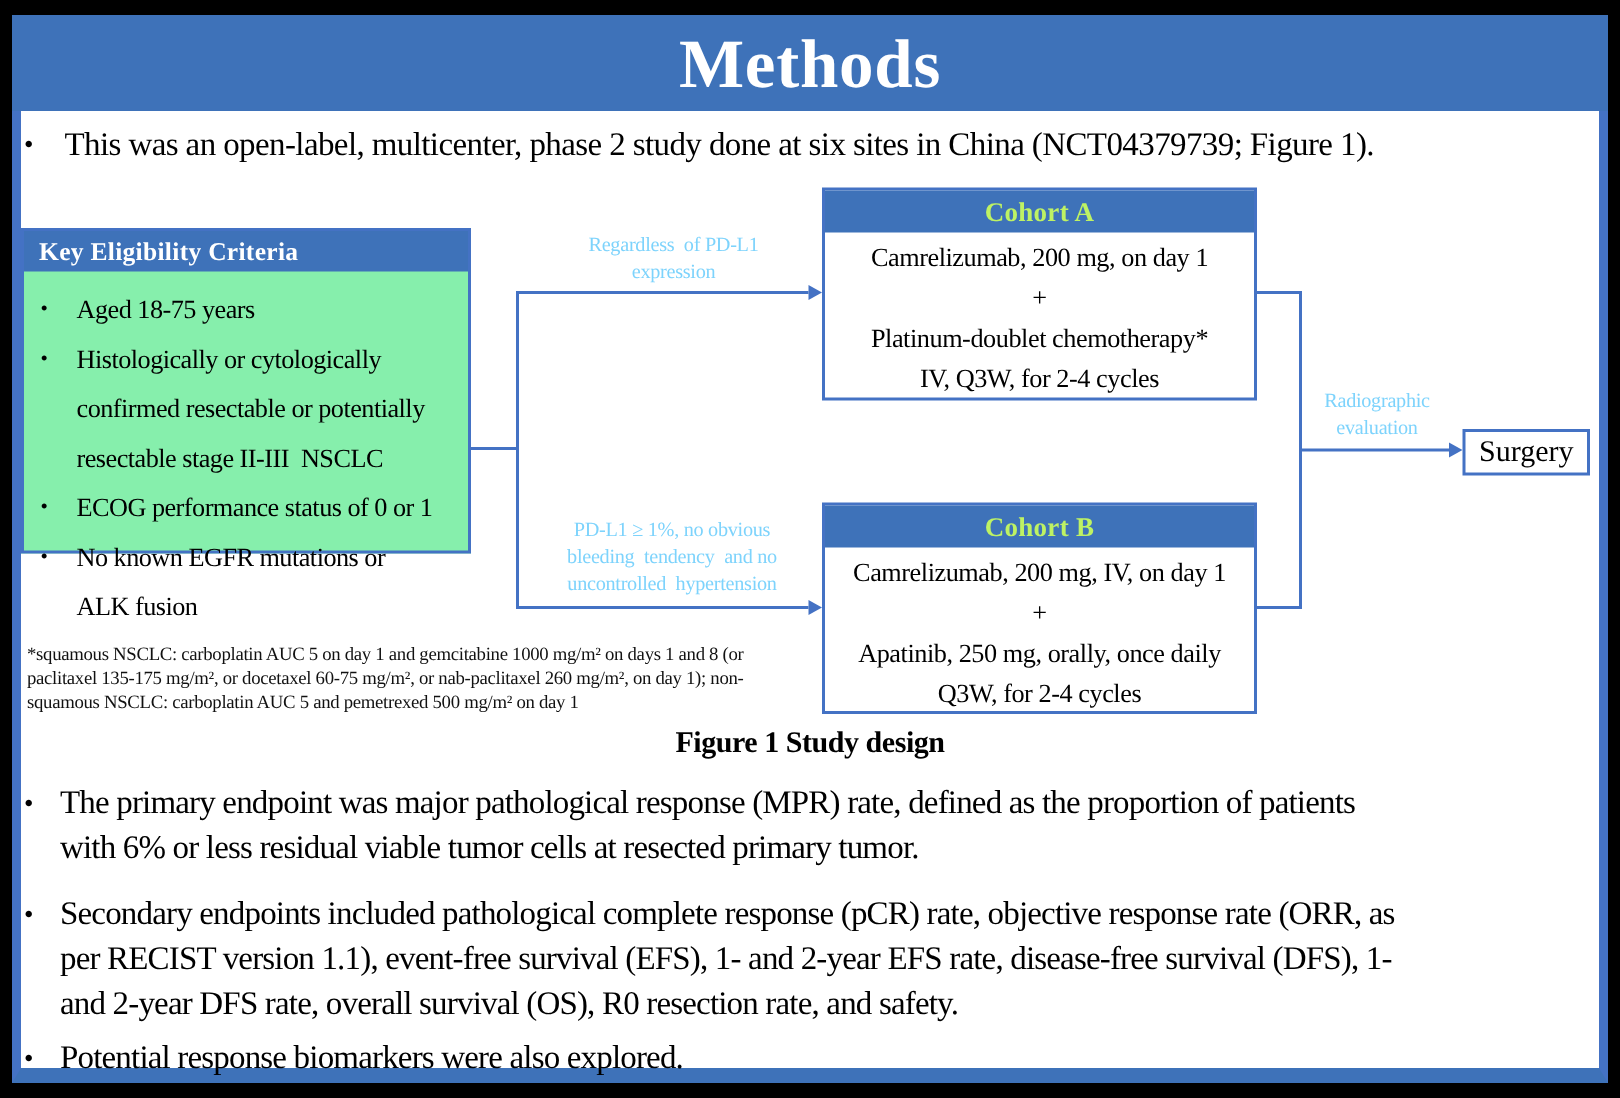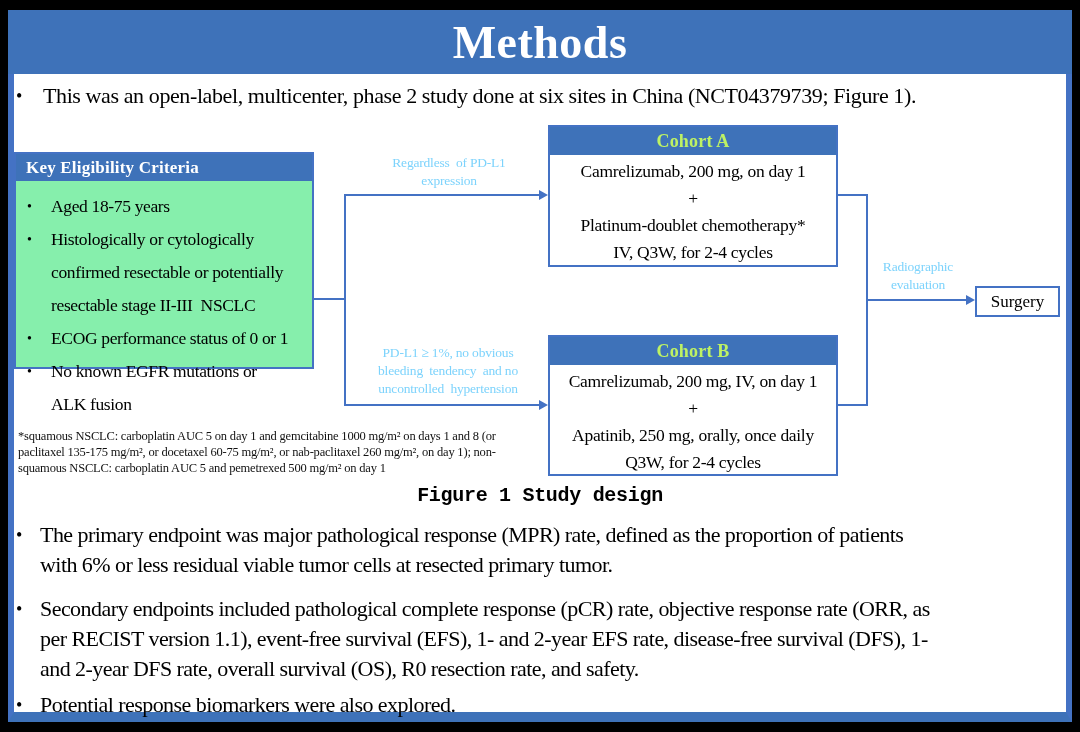--- a/index.html
+++ b/index.html
@@ -65,21 +65,21 @@
     height:28px;line-height:28px;background:var(--banner-blue);color:#bef264;
     text-align:center;font-weight:bold;font-size:18px;letter-spacing:.2px;
   }
   .cohort-body{padding-top:3px;}
   .cohort-line{text-align:center;font-size:17.5px;line-height:27px;letter-spacing:-0.3px;white-space:pre;}
 
   
   .surgery-box{
     position:absolute;left:975px;top:286px;width:85px;height:31px;box-sizing:border-box;
     border:2px solid var(--line-blue);background:#fff;
-    display:flex;align-items:center;justify-content:center;font-size:17px;
+    display:flex;align-items:center;justify-content:center;font-size:20px;
   }
 
   
   .flow-label{position:absolute;text-align:center;font-size:13.5px;line-height:18px;
     color:#7dd3fc;white-space:pre;letter-spacing:-0.2px;}
   .label-top{left:350px;top:154px;width:198px;}
   .label-bottom{left:343px;top:344px;width:210px;}
   .label-radiographic{left:864px;top:258px;width:108px;}
 
   
@@ -91,21 +91,21 @@
   }
 
   
   .footnote{
     position:absolute;left:18px;top:428px;width:540px;
     font-size:12.5px;line-height:16px;letter-spacing:-0.2px;white-space:pre;color:#111;
   }
   
   .figure-caption{
     position:absolute;left:290px;top:484px;width:500px;text-align:center;
-    font-weight:bold;font-size:20px;letter-spacing:-0.3px;font-family:Liberation Mono, monospace;
+    font-weight:bold;font-size:20px;letter-spacing:-0.3px;
   }
 </style>
 </head>
 <body>
 
 <div class="stage">
 
   <div class="title-banner">
     <div class="title-text">Methods</div>
   </div>

